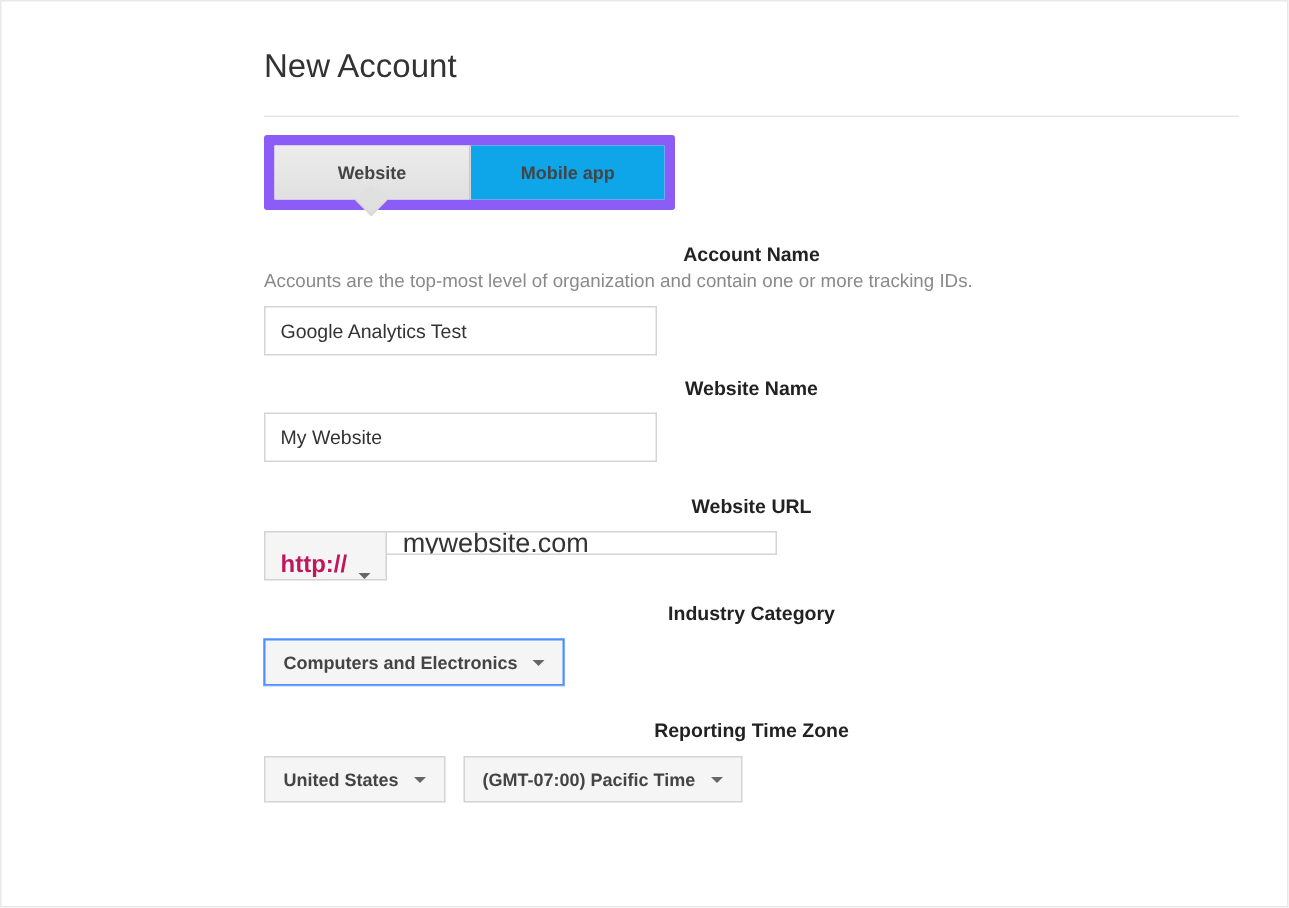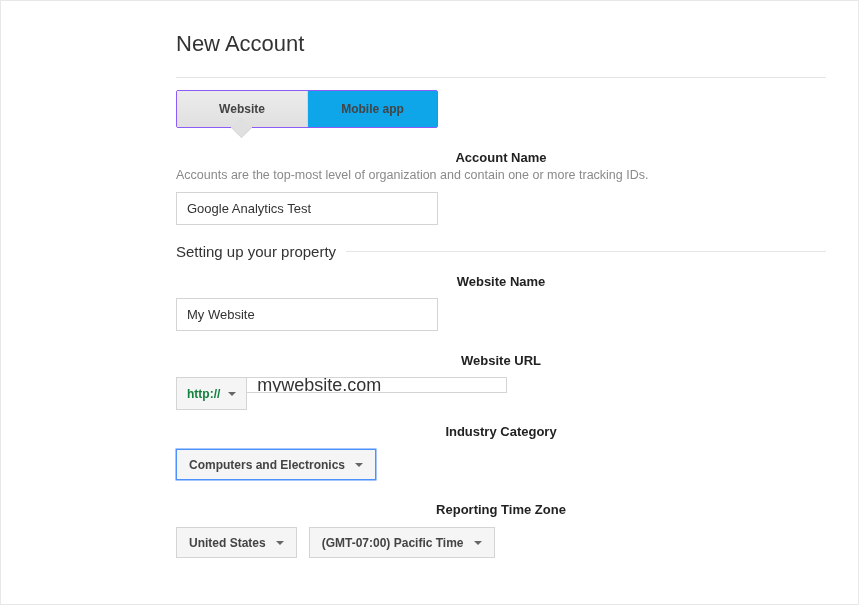--- a/index.html
+++ b/index.html
@@ -38,21 +38,21 @@
       flex: 1;
       height: 1px;
       background: #e5e5e5;
     }
     .content-wrap {
       width: 650px;
     }
     
     .toggle-group {
       display: inline-flex;
-      border: 1px solid #8b5cf6;
+      border: 7px solid #8b5cf6;
       border-radius: 2px;
       overflow: visible;
       margin-bottom: 8px;
       position: relative;
     }
     .toggle-btn {
       width: 130px;
       text-align: center;
       padding: 11px 0;
       font-size: 12px;
@@ -102,26 +102,26 @@
       font-size: 13px;
       color: #333;
       font-family: inherit;
     }
     .url-row {
       display: inline-flex;
       margin-top: 6px;
     }
     .proto-select {
       display: inline-flex;
-      align-items: center;
+      align-items: flex-end;
       border: 1px solid #d4d4d4;
       background: #f5f5f5;
-      font-size: 12px;
-      font-weight: 700;
-      color: #15803d;
+      font-size: 16px;
+      font-weight: 700;
+      color: #be185d;
       padding: 0 10px;
       height: 33px;
       cursor: pointer;
       gap: 8px;
     }
     .url-input {
       width: 260px;
       height: 16px;
       border: 1px solid #d4d4d4;
       border-left: none;
@@ -175,24 +175,20 @@
   <div class="toggle-group">
     <div class="toggle-btn active">Website</div>
     <div class="toggle-btn">Mobile app</div>
   </div>
 
 
   <div class="field-label">Account Name</div>
   <div class="field-desc">Accounts are the top-most level of organization and contain one or more tracking IDs.</div>
   <input type="text" class="text-input" value="Google Analytics Test" style="">
 
-  <div class="section-header">
-    <span class="label">Setting up your property</span>
-    <span class="line"></span>
-  </div>
 
   <div class="field-label">Website Name</div>
   <input type="text" class="text-input" style="margin-top: 6px;" value="My Website">
 
   <div class="field-label" style="margin-top:22px">Website URL</div>
   <div class="url-row">
     <div class="proto-select">
       <span>http://</span>
       <span class="caret"></span>
     </div>

